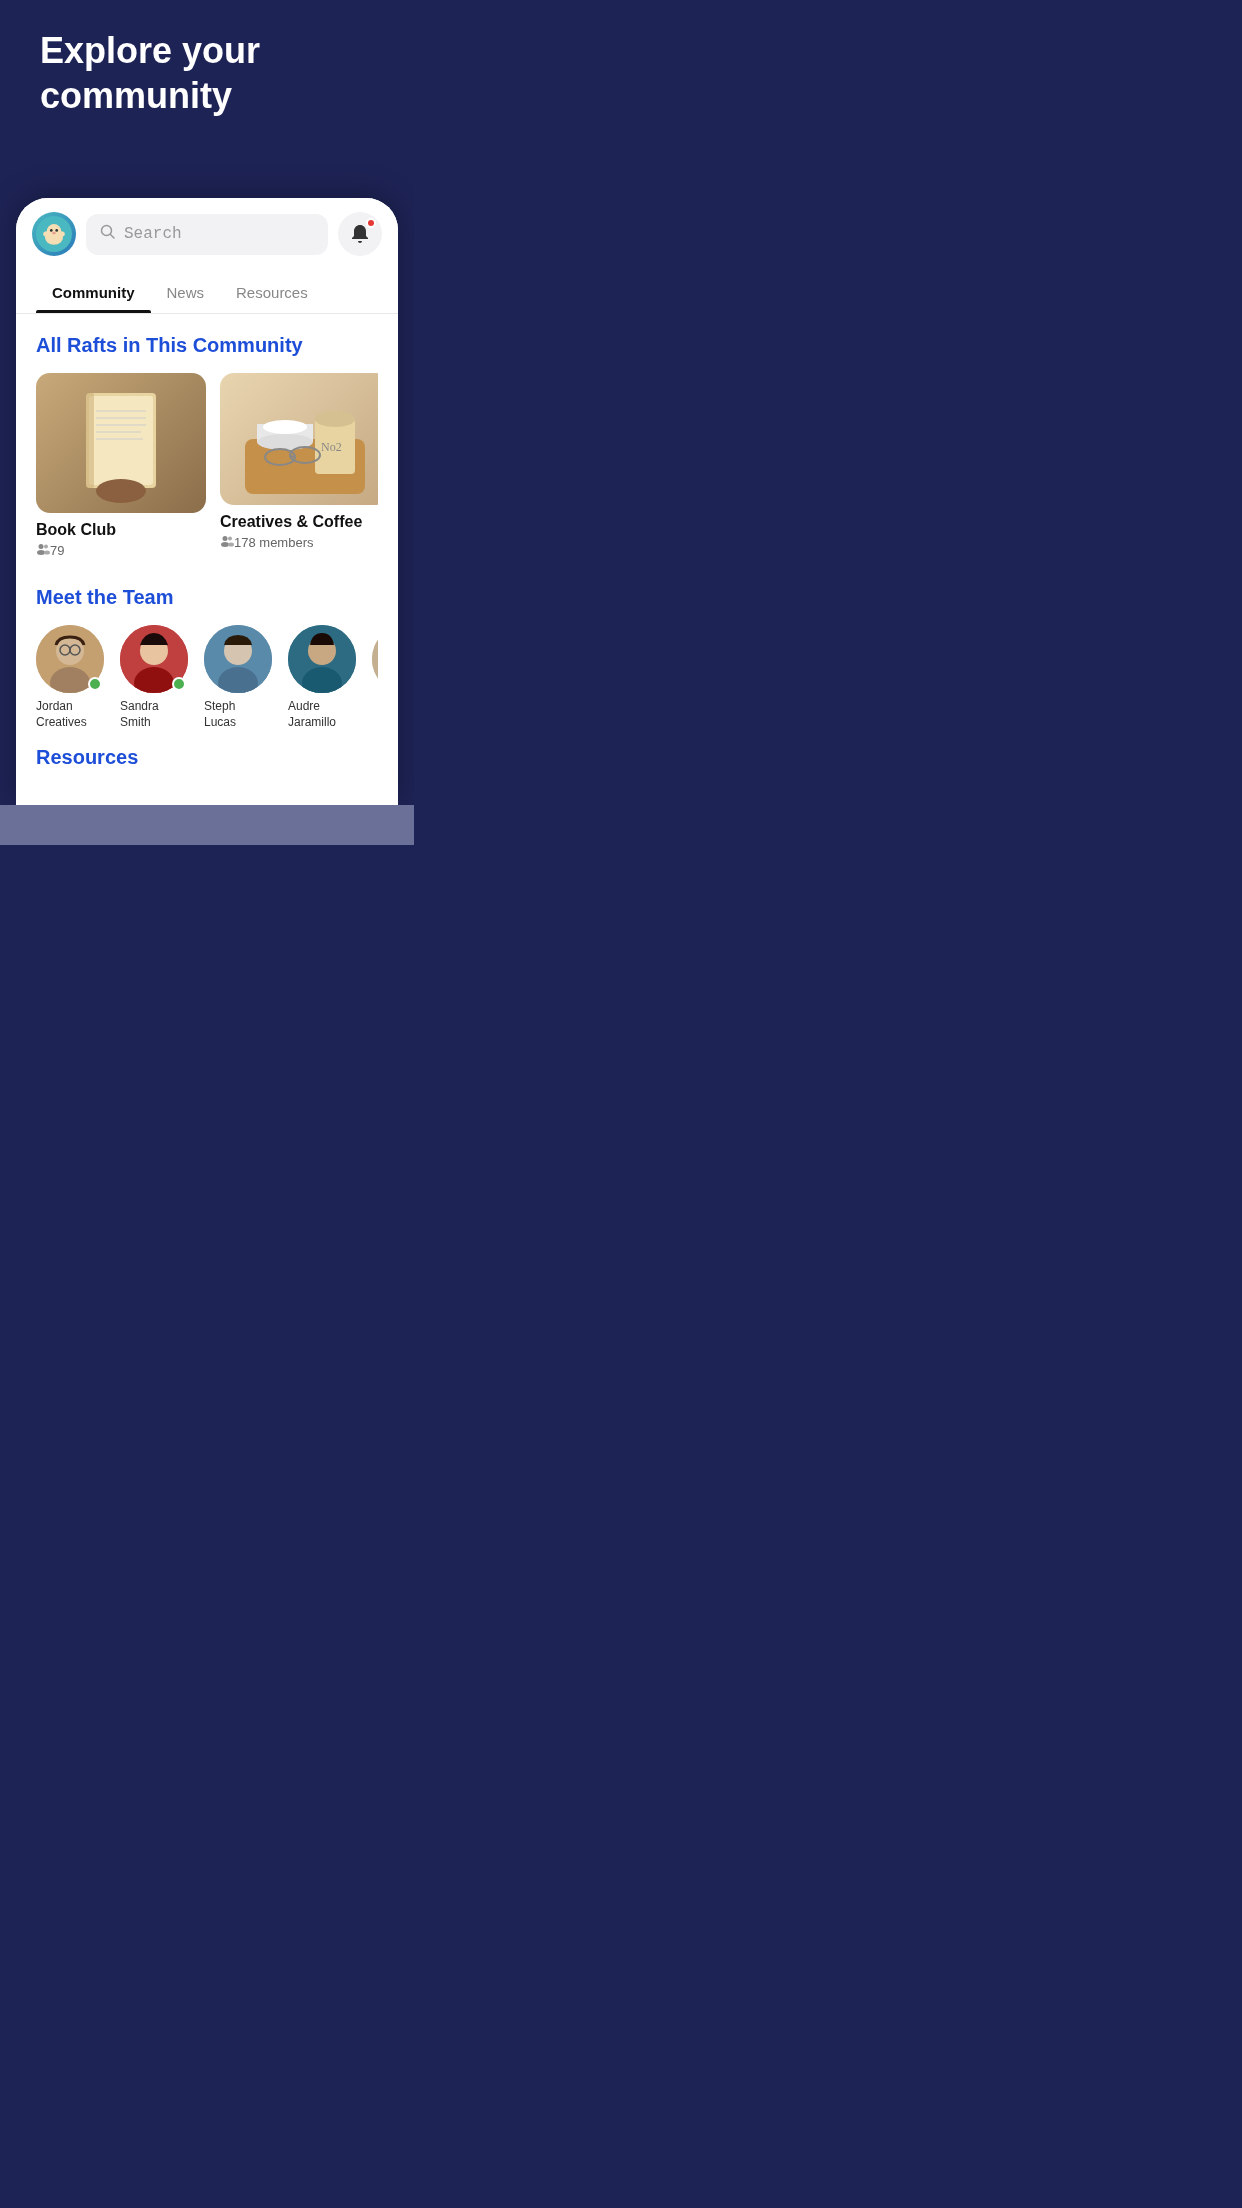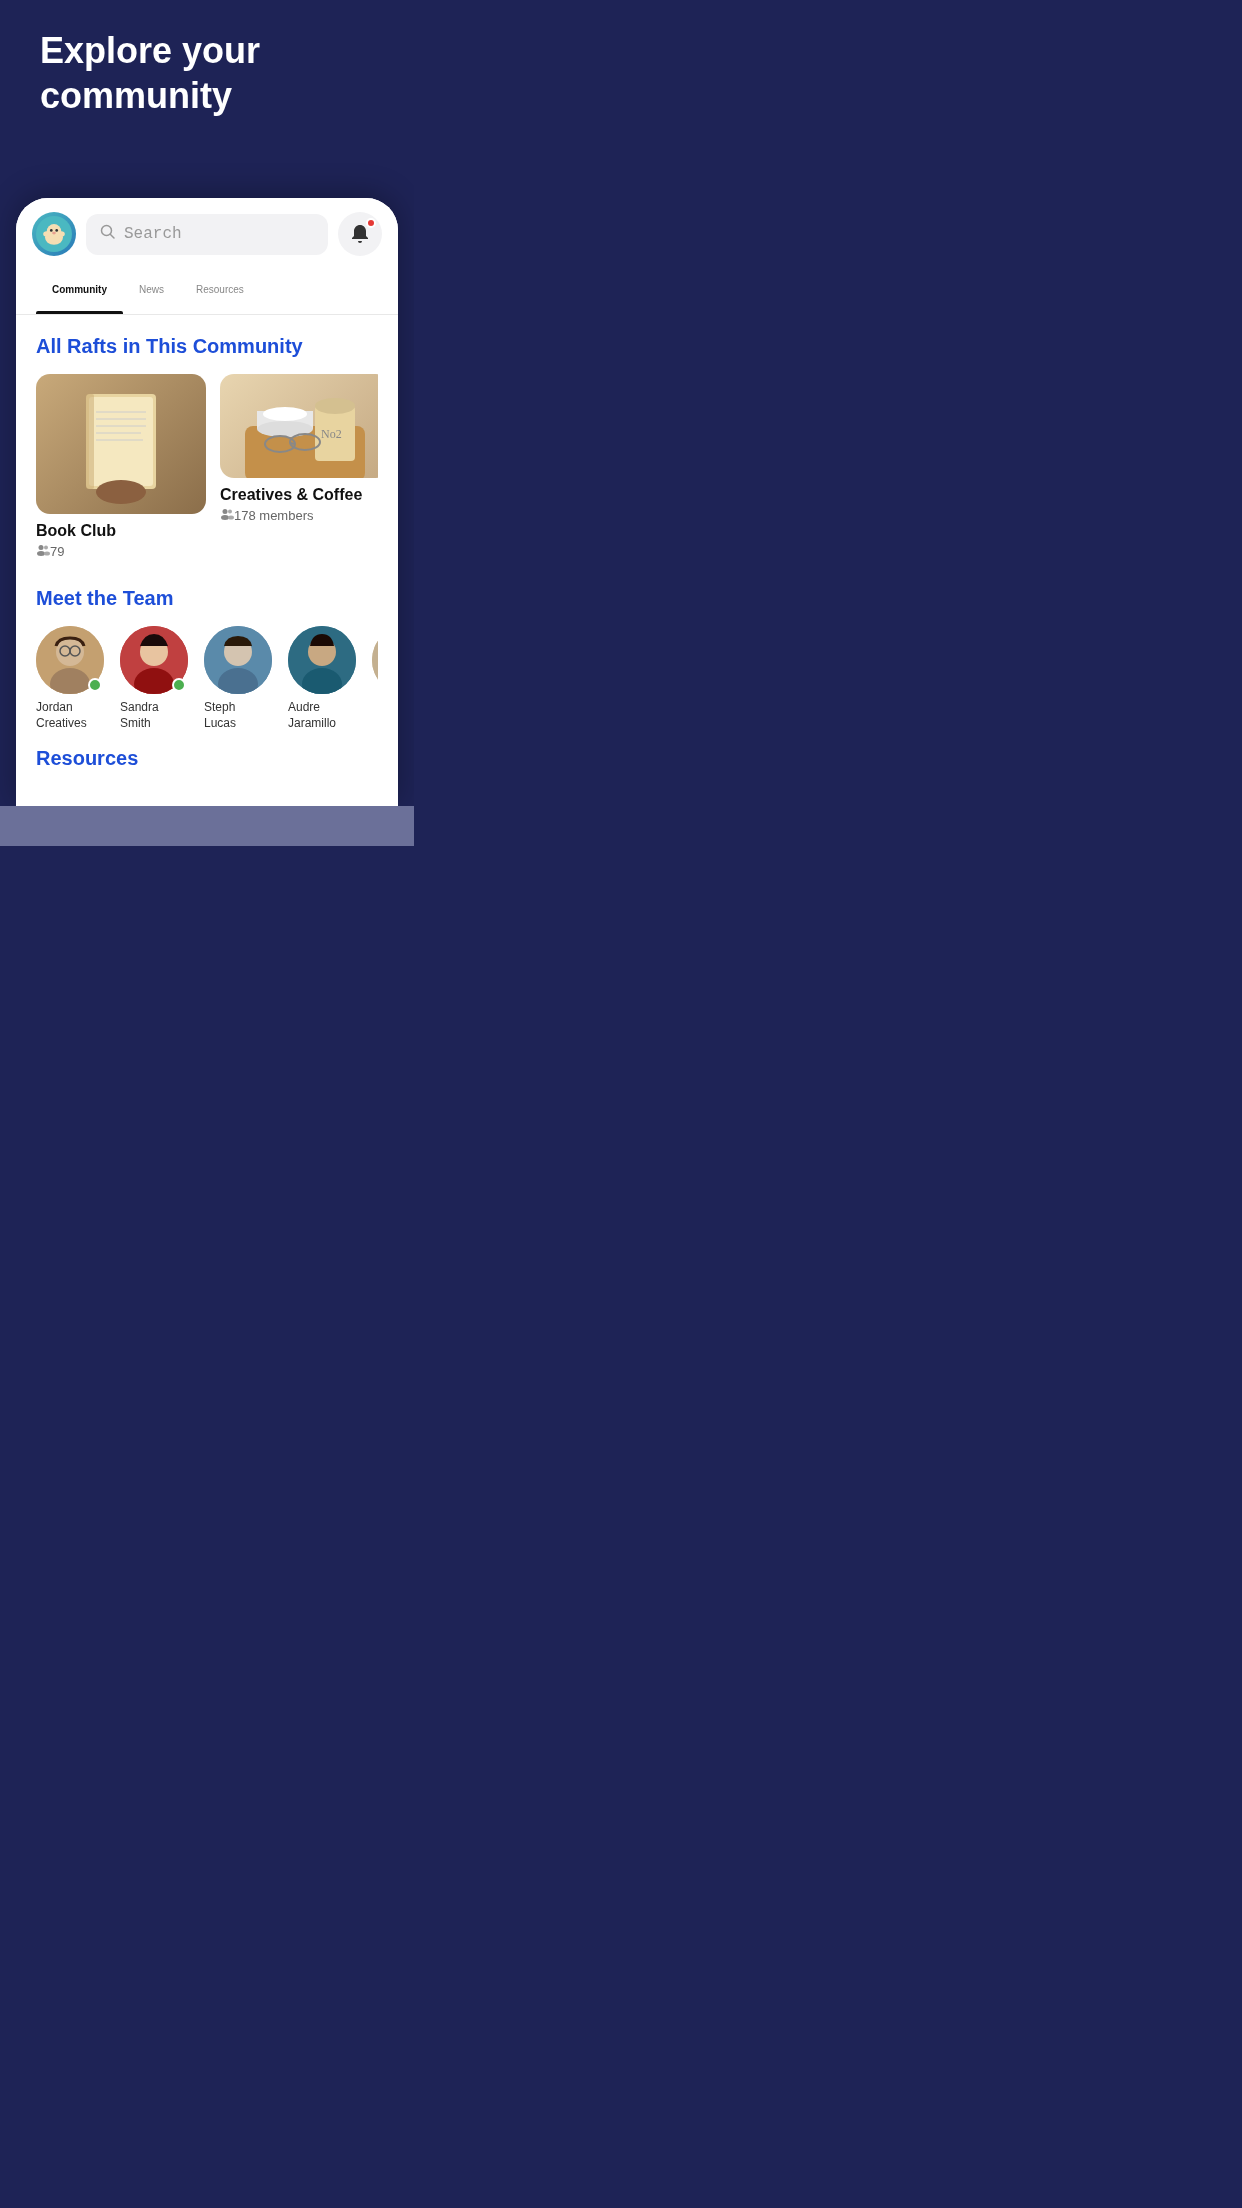--- a/index.html
+++ b/index.html
@@ -115,22 +115,22 @@
     }
 
     
     .tabs {
       display: flex;
       padding: 0 20px;
       background: #fff;
       border-bottom: 1px solid #e8e8e8;
     }
     .tab-item {
-      padding: 14px 16px 19px;
-      font-size: 10px;
+      padding: 14px 16px 12px;
+      font-size: 15px;
       color: #888;
       cursor: pointer;
       position: relative;
     }
     .tab-item.active {
       color: #111;
       font-weight: 600;
     }
     .tab-item.active::after {
       content: '';
@@ -175,21 +175,21 @@
       margin-bottom: 8px;
       display: flex;
       align-items: center;
       justify-content: center;
       overflow: hidden;
       position: relative;
     }
     .raft-img-coffee {
       background: linear-gradient(135deg, #e8d5b0, #c4a882);
       width: 170px;
-      height: 104px;
+      height: 132px;
       border-radius: 14px;
       margin-bottom: 8px;
       display: flex;
       align-items: center;
       justify-content: center;
       overflow: hidden;
     }
     .raft-name {
       font-size: 16px;
       font-weight: 700;

